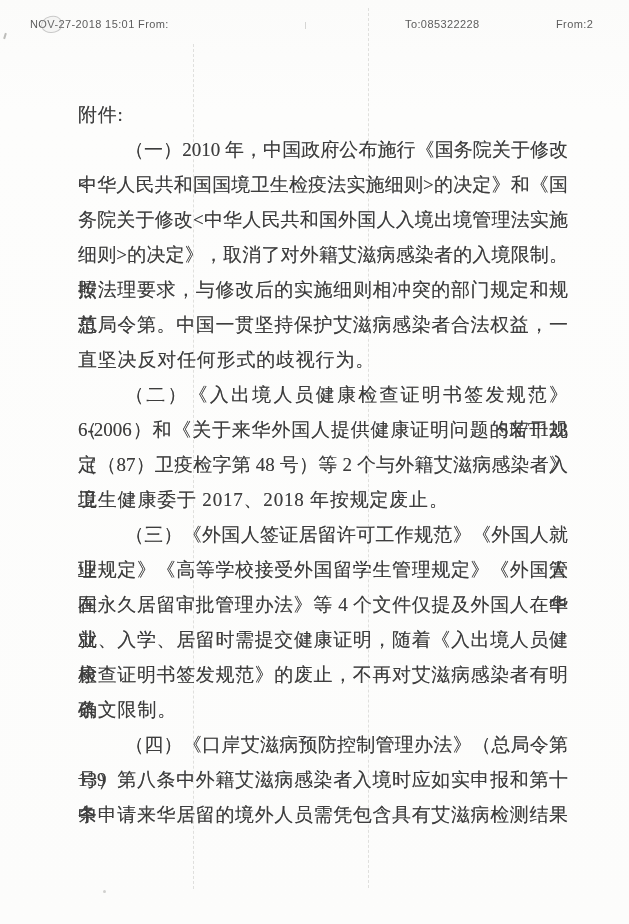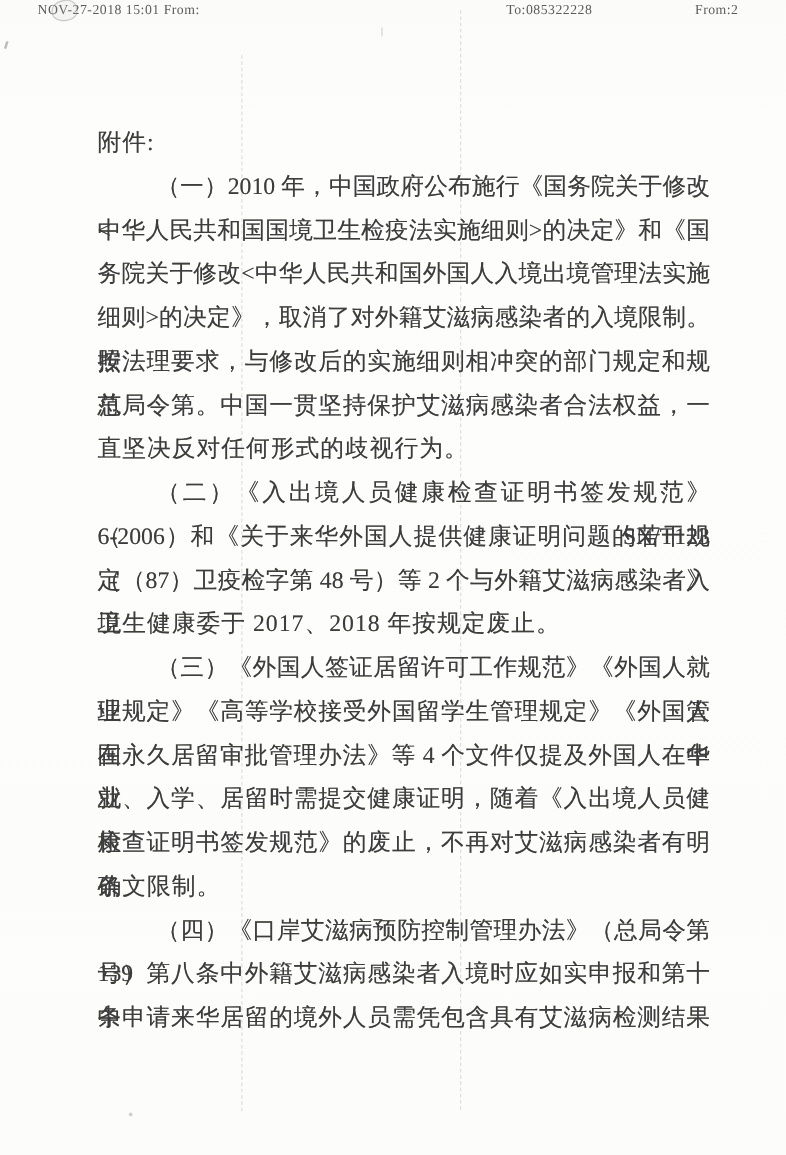--- a/index.html
+++ b/index.html
@@ -15,22 +15,22 @@
     overflow:hidden;
     position:relative;
     font-family:"Liberation Serif","DejaVu Serif",serif;
   }
   .page{
     position:absolute;inset:0;
     background:linear-gradient(180deg,#fbfbfa 0%,#fdfdfc 12%,#fcfcfb 100%);
   }
   
   .fax-header{
-    position:absolute;top:0;left:0;right:0;height:18px;
-    font-family:Liberation Serif, serif;
+    position:absolute;top:16px;left:0;right:0;height:18px;
+    font-family:Liberation Sans, sans-serif;
     font-size:11px;letter-spacing:.4px;
     color:var(--header-color);
     padding-left:24px;
     -webkit-font-smoothing:none;
   }
   .fax-from{position:absolute;left:30px;top:2px;}
   .fax-to{position:absolute;left:405px;top:2px;}
   .fax-page{position:absolute;left:556px;top:2px;}
   .pen-smudge{
     position:absolute;left:41px;top:0px;width:19px;height:15px;

